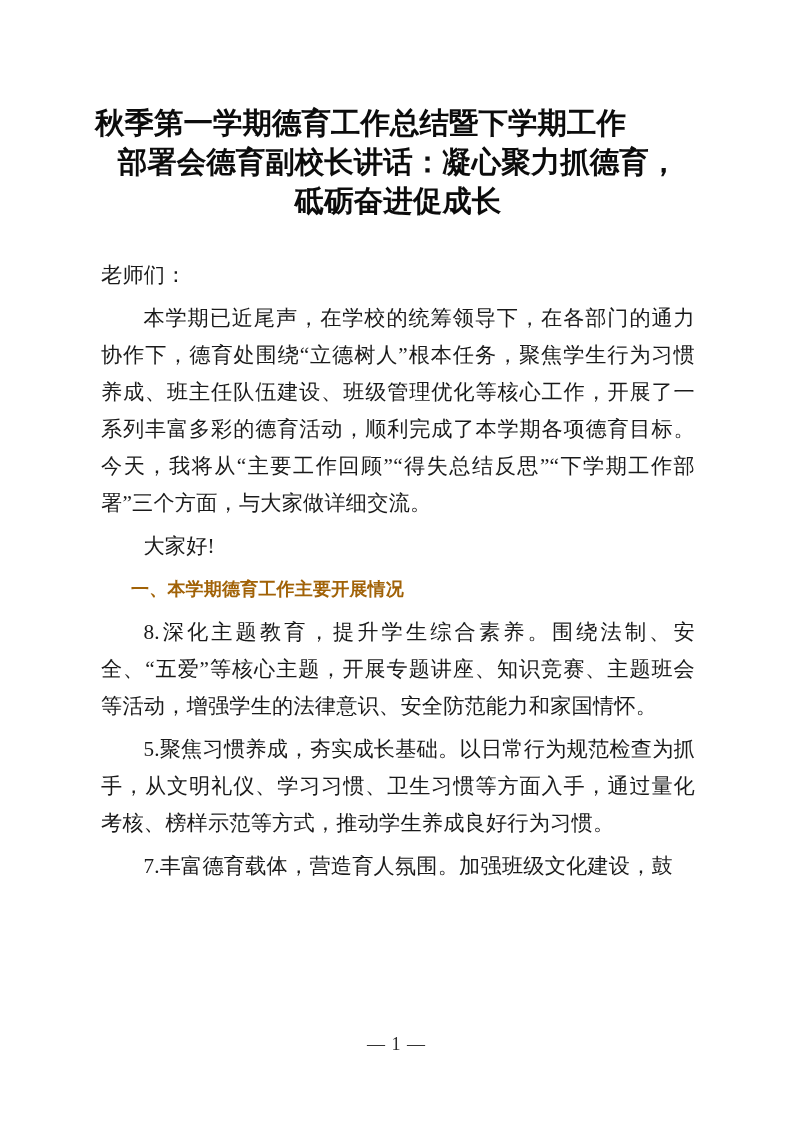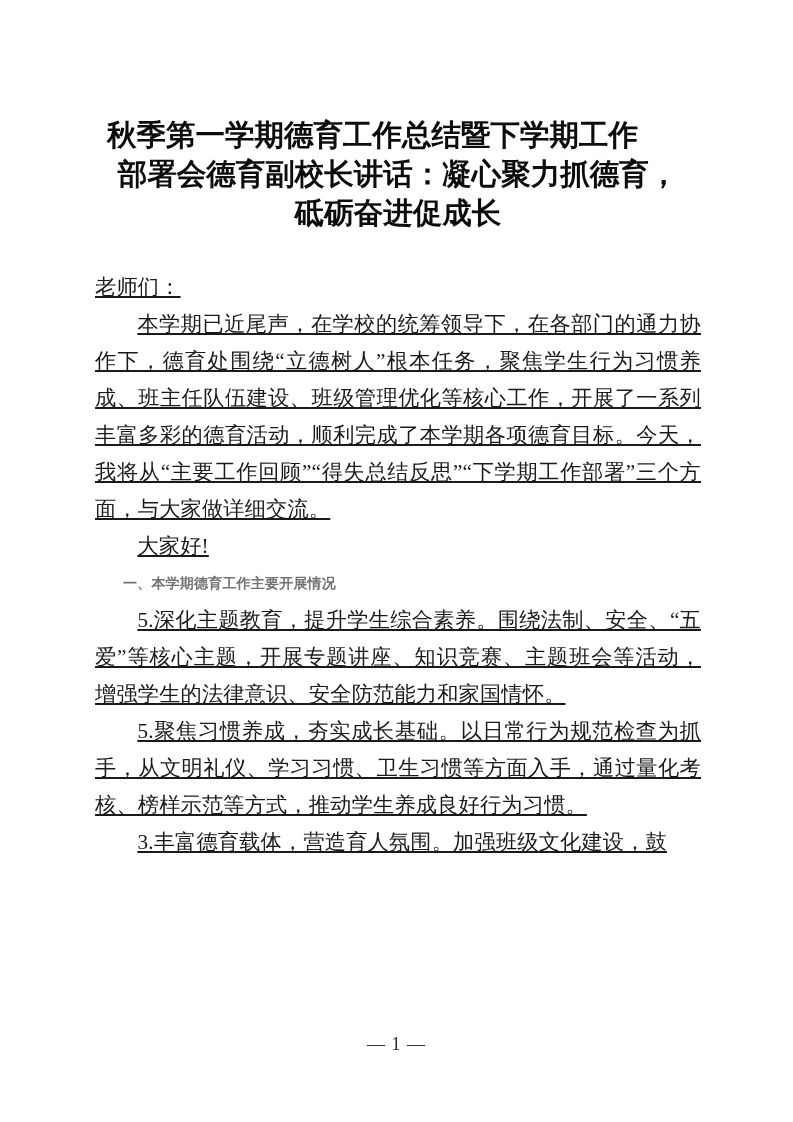--- a/index.html
+++ b/index.html
@@ -26,21 +26,21 @@
 
   .page-body {
     position: absolute;
     left: 95px;
     top: 0;
     width: 606px;
   }
 
   
   .doc-title {
-    margin: 12px;
+    margin: 0;
     padding: 0;
     padding-top: 104px;
     font-family: "Liberation Sans", "DejaVu Sans", sans-serif;
     font-weight: bold;
     font-size: 29.5px;
     line-height: 39px;
     text-align: center;
     letter-spacing: 0px;
     color: #0c0c0c;
     text-rendering: geometricPrecision;
@@ -53,51 +53,50 @@
   .title-line.l1 { text-align: left;   }
   .title-line.l2 { text-align: center;   }
   .title-line.l3 { }
 
   
   .body-block {
     margin-top: 36px;
   }
 
   p.para {
-    margin: 0;
+    margin: 6px;
     padding: 0;
     font-family: "Liberation Serif", "DejaVu Serif", serif;
     font-size: 21.2px;
     line-height: 37px;
     text-align: justify;
     text-justify: inter-character;
     color: #1a1a1a;
     letter-spacing: 0.2px;
-    text-decoration: underline;
   }
 
   p.para.indent {
     text-indent: 2em;
   }
 
   p.para.noindent {
     text-indent: 0;
   }
 
   
   p.section-heading {
     margin: 0;
     padding: 0;
     font-family: "Liberation Sans", "DejaVu Sans", sans-serif;
     font-weight: bold;
-    font-size: 14px;
+    font-size: 18px;
     line-height: 37px;
     text-indent: 2em;
     text-align: left;
-    color: #737373;
+    color: #a16207;
     letter-spacing: 0.2px;
   }
 
   
   .page-footer {
     position: absolute;
     left: 0;
     right: 0;
     top: 1032px;
     text-align: center;
@@ -125,25 +124,25 @@
 
       <p class="para noindent">老师们：</p>
 
       <p class="para indent">本学期已近尾声，在学校的统筹领导下，在各部门的通力协作下，德育处围绕“立德树人”根本任务，聚焦学生行为习惯养成、班主任队伍建设、班级管理优化等核心工作，开展了一系列丰富多彩的德育活动，顺利完成了本学期各项德育目标。今天，我将从“主要工作回顾”“得失总结反思”“下学期工作部署”三个方面，与大家做详细交流。</p>
 
       <p class="para indent">大家好!</p>
 
       <p class="section-heading">一、本学期德育工作主要开展情况</p>
 
 
-      <p class="para indent">5.深化主题教育，提升学生综合素养。围绕法制、安全、“五爱”等核心主题，开展专题讲座、知识竞赛、主题班会等活动，增强学生的法律意识、安全防范能力和家国情怀。</p>
+      <p class="para indent">8.深化主题教育，提升学生综合素养。围绕法制、安全、“五爱”等核心主题，开展专题讲座、知识竞赛、主题班会等活动，增强学生的法律意识、安全防范能力和家国情怀。</p>
 
       <p class="para indent">5.聚焦习惯养成，夯实成长基础。以日常行为规范检查为抓手，从文明礼仪、学习习惯、卫生习惯等方面入手，通过量化考核、榜样示范等方式，推动学生养成良好行为习惯。</p>
 
-      <p class="para indent">3.丰富德育载体，营造育人氛围。加强班级文化建设，鼓</p>
+      <p class="para indent">7.丰富德育载体，营造育人氛围。加强班级文化建设，鼓</p>
 
     </div>
 
   </div>
 
   <div class="page-footer">— 1 —</div>
 
 </div>
 
 </body></html>

